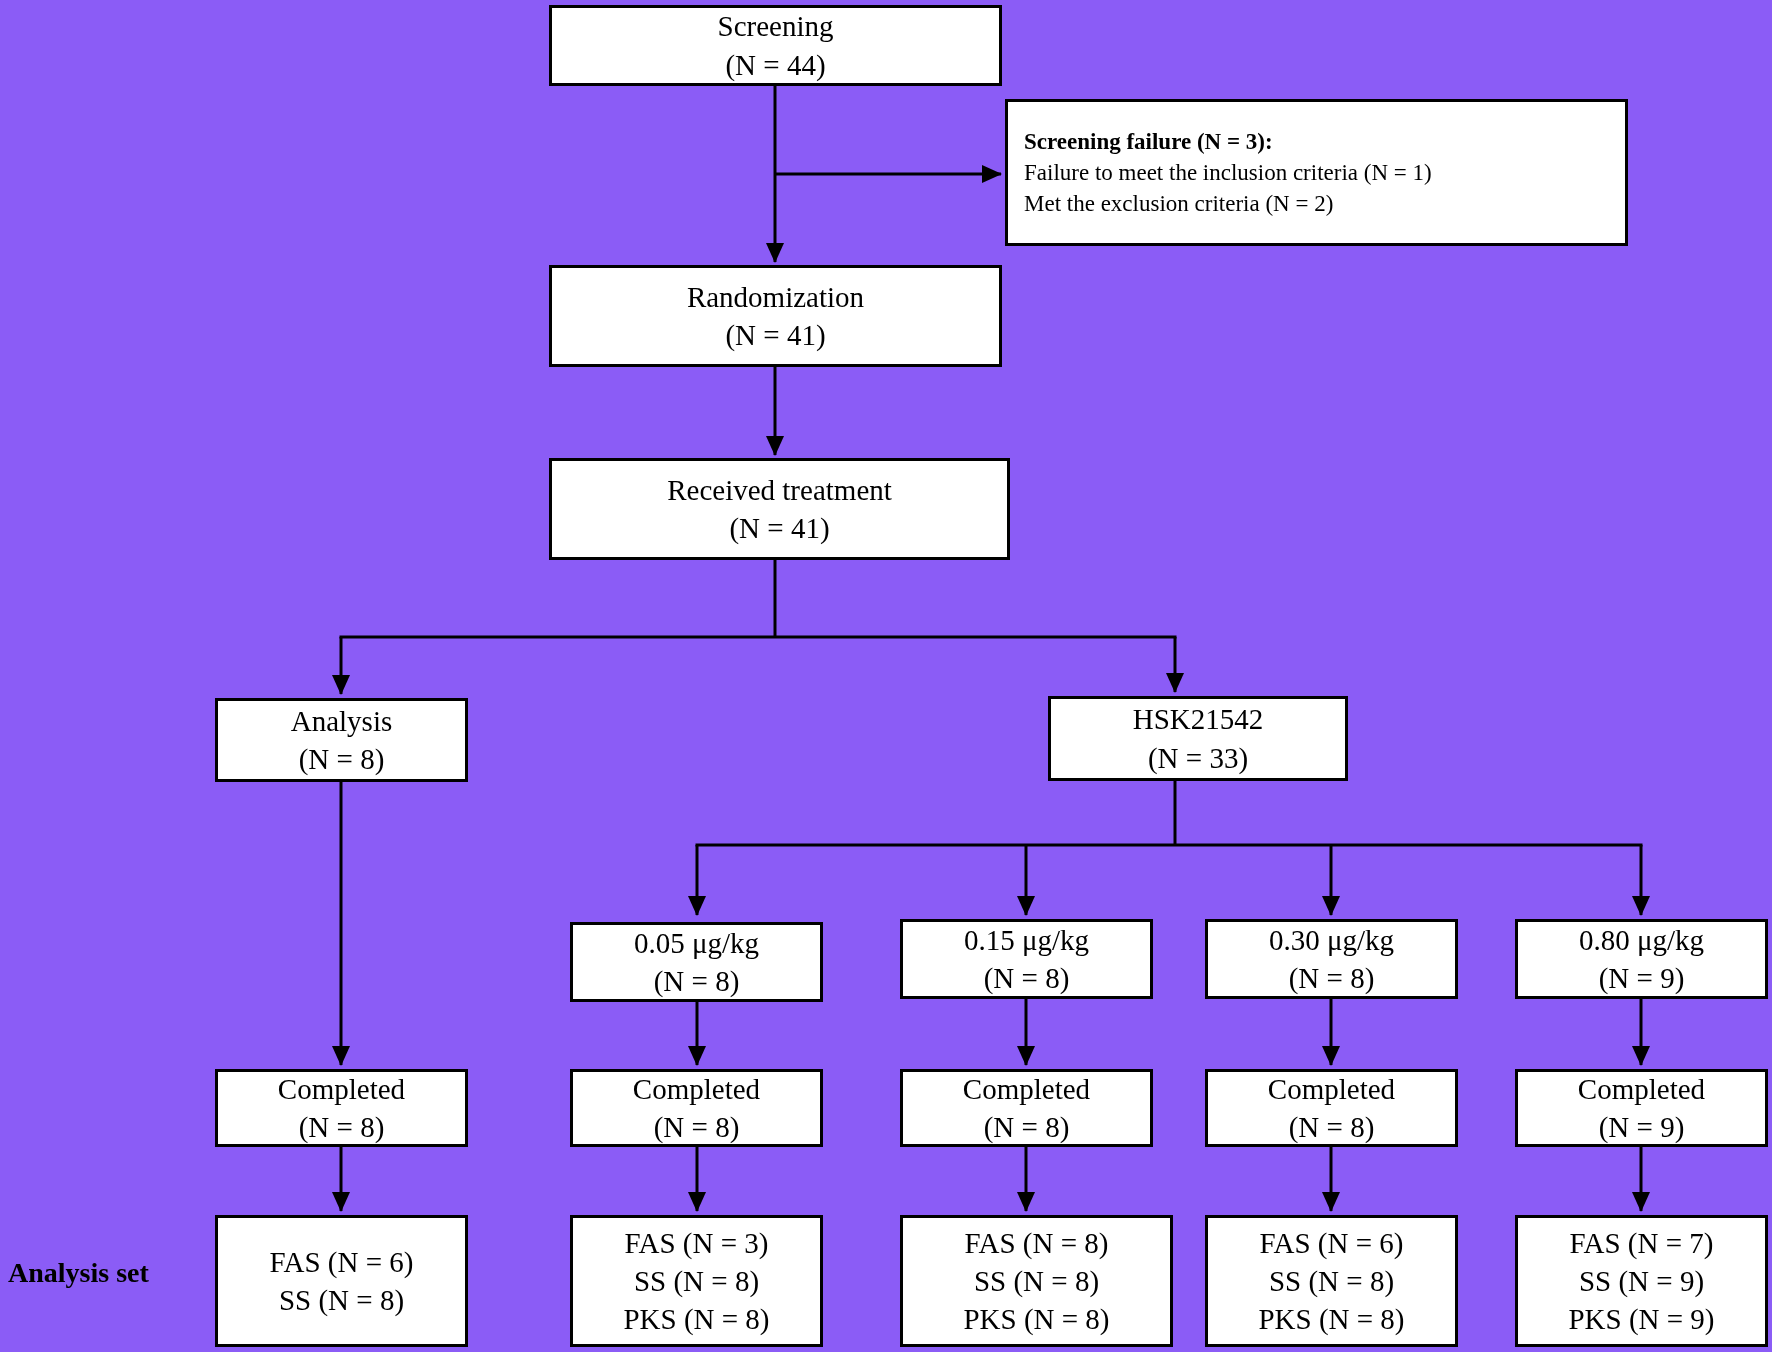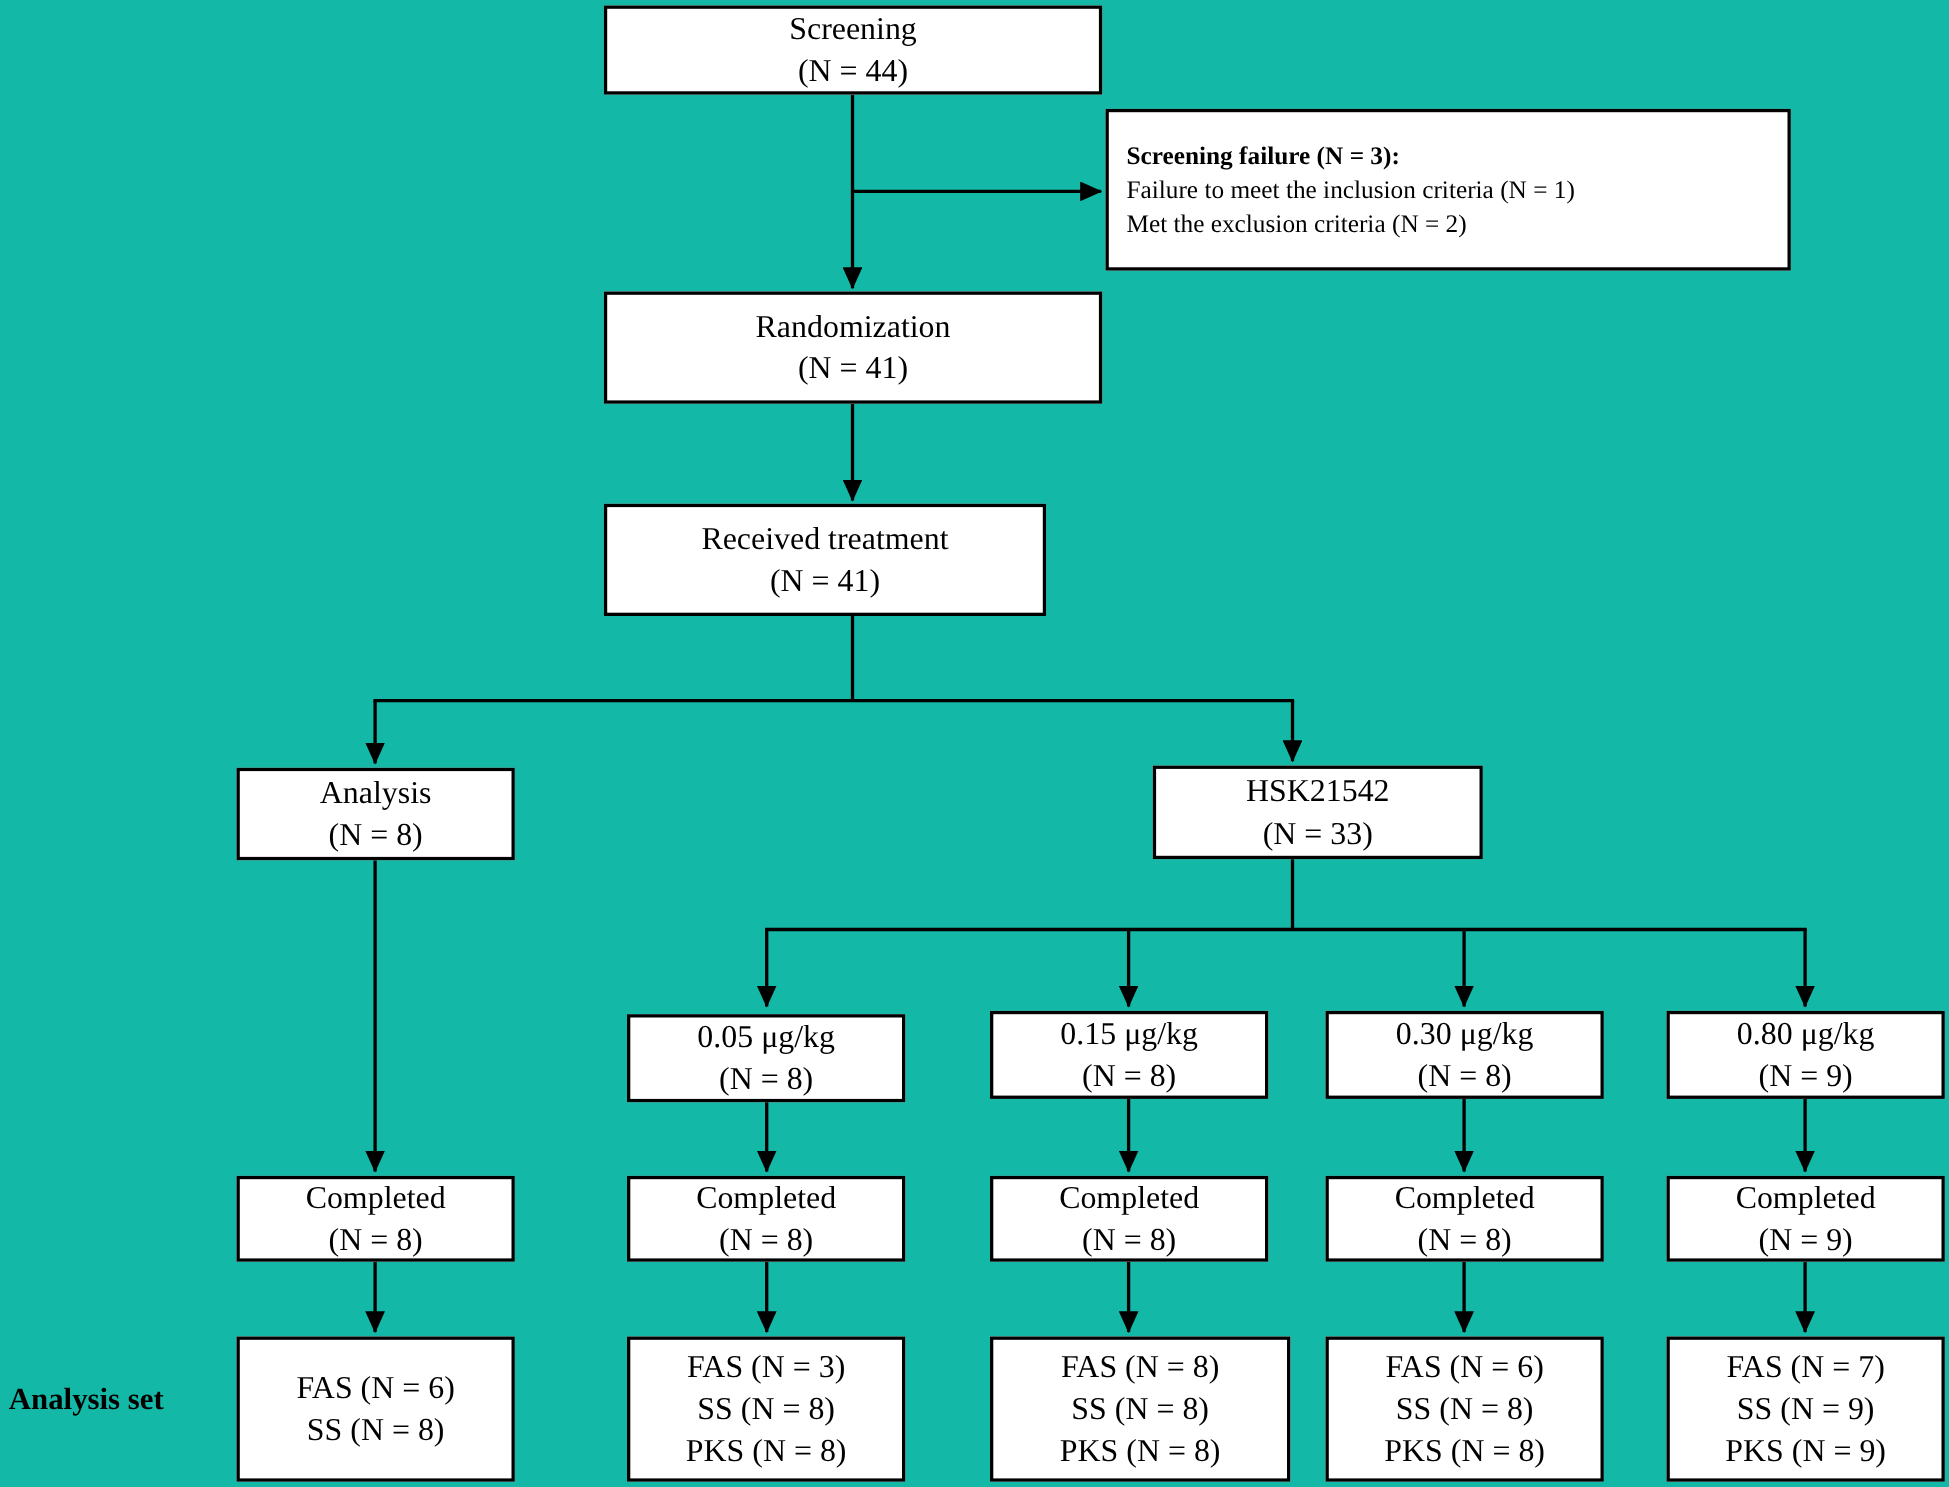--- a/index.html
+++ b/index.html
@@ -1,20 +1,20 @@
 <!DOCTYPE html>
 <html><head>
 <meta charset="utf-8">
 <style>
   html, body { margin: 0; padding: 0; background: #ffffff; }
   .canvas {
     position: relative;
     width: 1772px;
     height: 1352px;
-    background: #14b8a6;
+    background: #8b5cf6;
     color: #000000;
     font-family: "Liberation Serif", serif;
     overflow: hidden;
   }
   .wires {
     position: absolute;
     left: 0; top: 0;
     width: 1772px; height: 1352px;
   }
   .node {
@@ -97,21 +97,21 @@
     <div class="bold">Screening failure (N = 3):</div>
     <div>Failure to meet the inclusion criteria (N = 1)</div>
     <div>Met the exclusion criteria (N = 2)</div>
   </div>
 
   <div class="node" style="left:549px;top:265px;width:453px;height:102px">
     <div>Randomization</div>
     <div>(N = 41)</div>
   </div>
 
-  <div class="node" style="left:549px;top:458px;width:402px;height:102px">
+  <div class="node" style="left:549px;top:458px;width:461px;height:102px">
     <div>Received treatment</div>
     <div>(N = 41)</div>
   </div>
 
   <div class="node" style="left:215px;top:698px;width:253px;height:84px">
     <div>Analysis</div>
     <div>(N = 8)</div>
   </div>
 
   <div class="node" style="left:1048px;top:696px;width:300px;height:85px">

